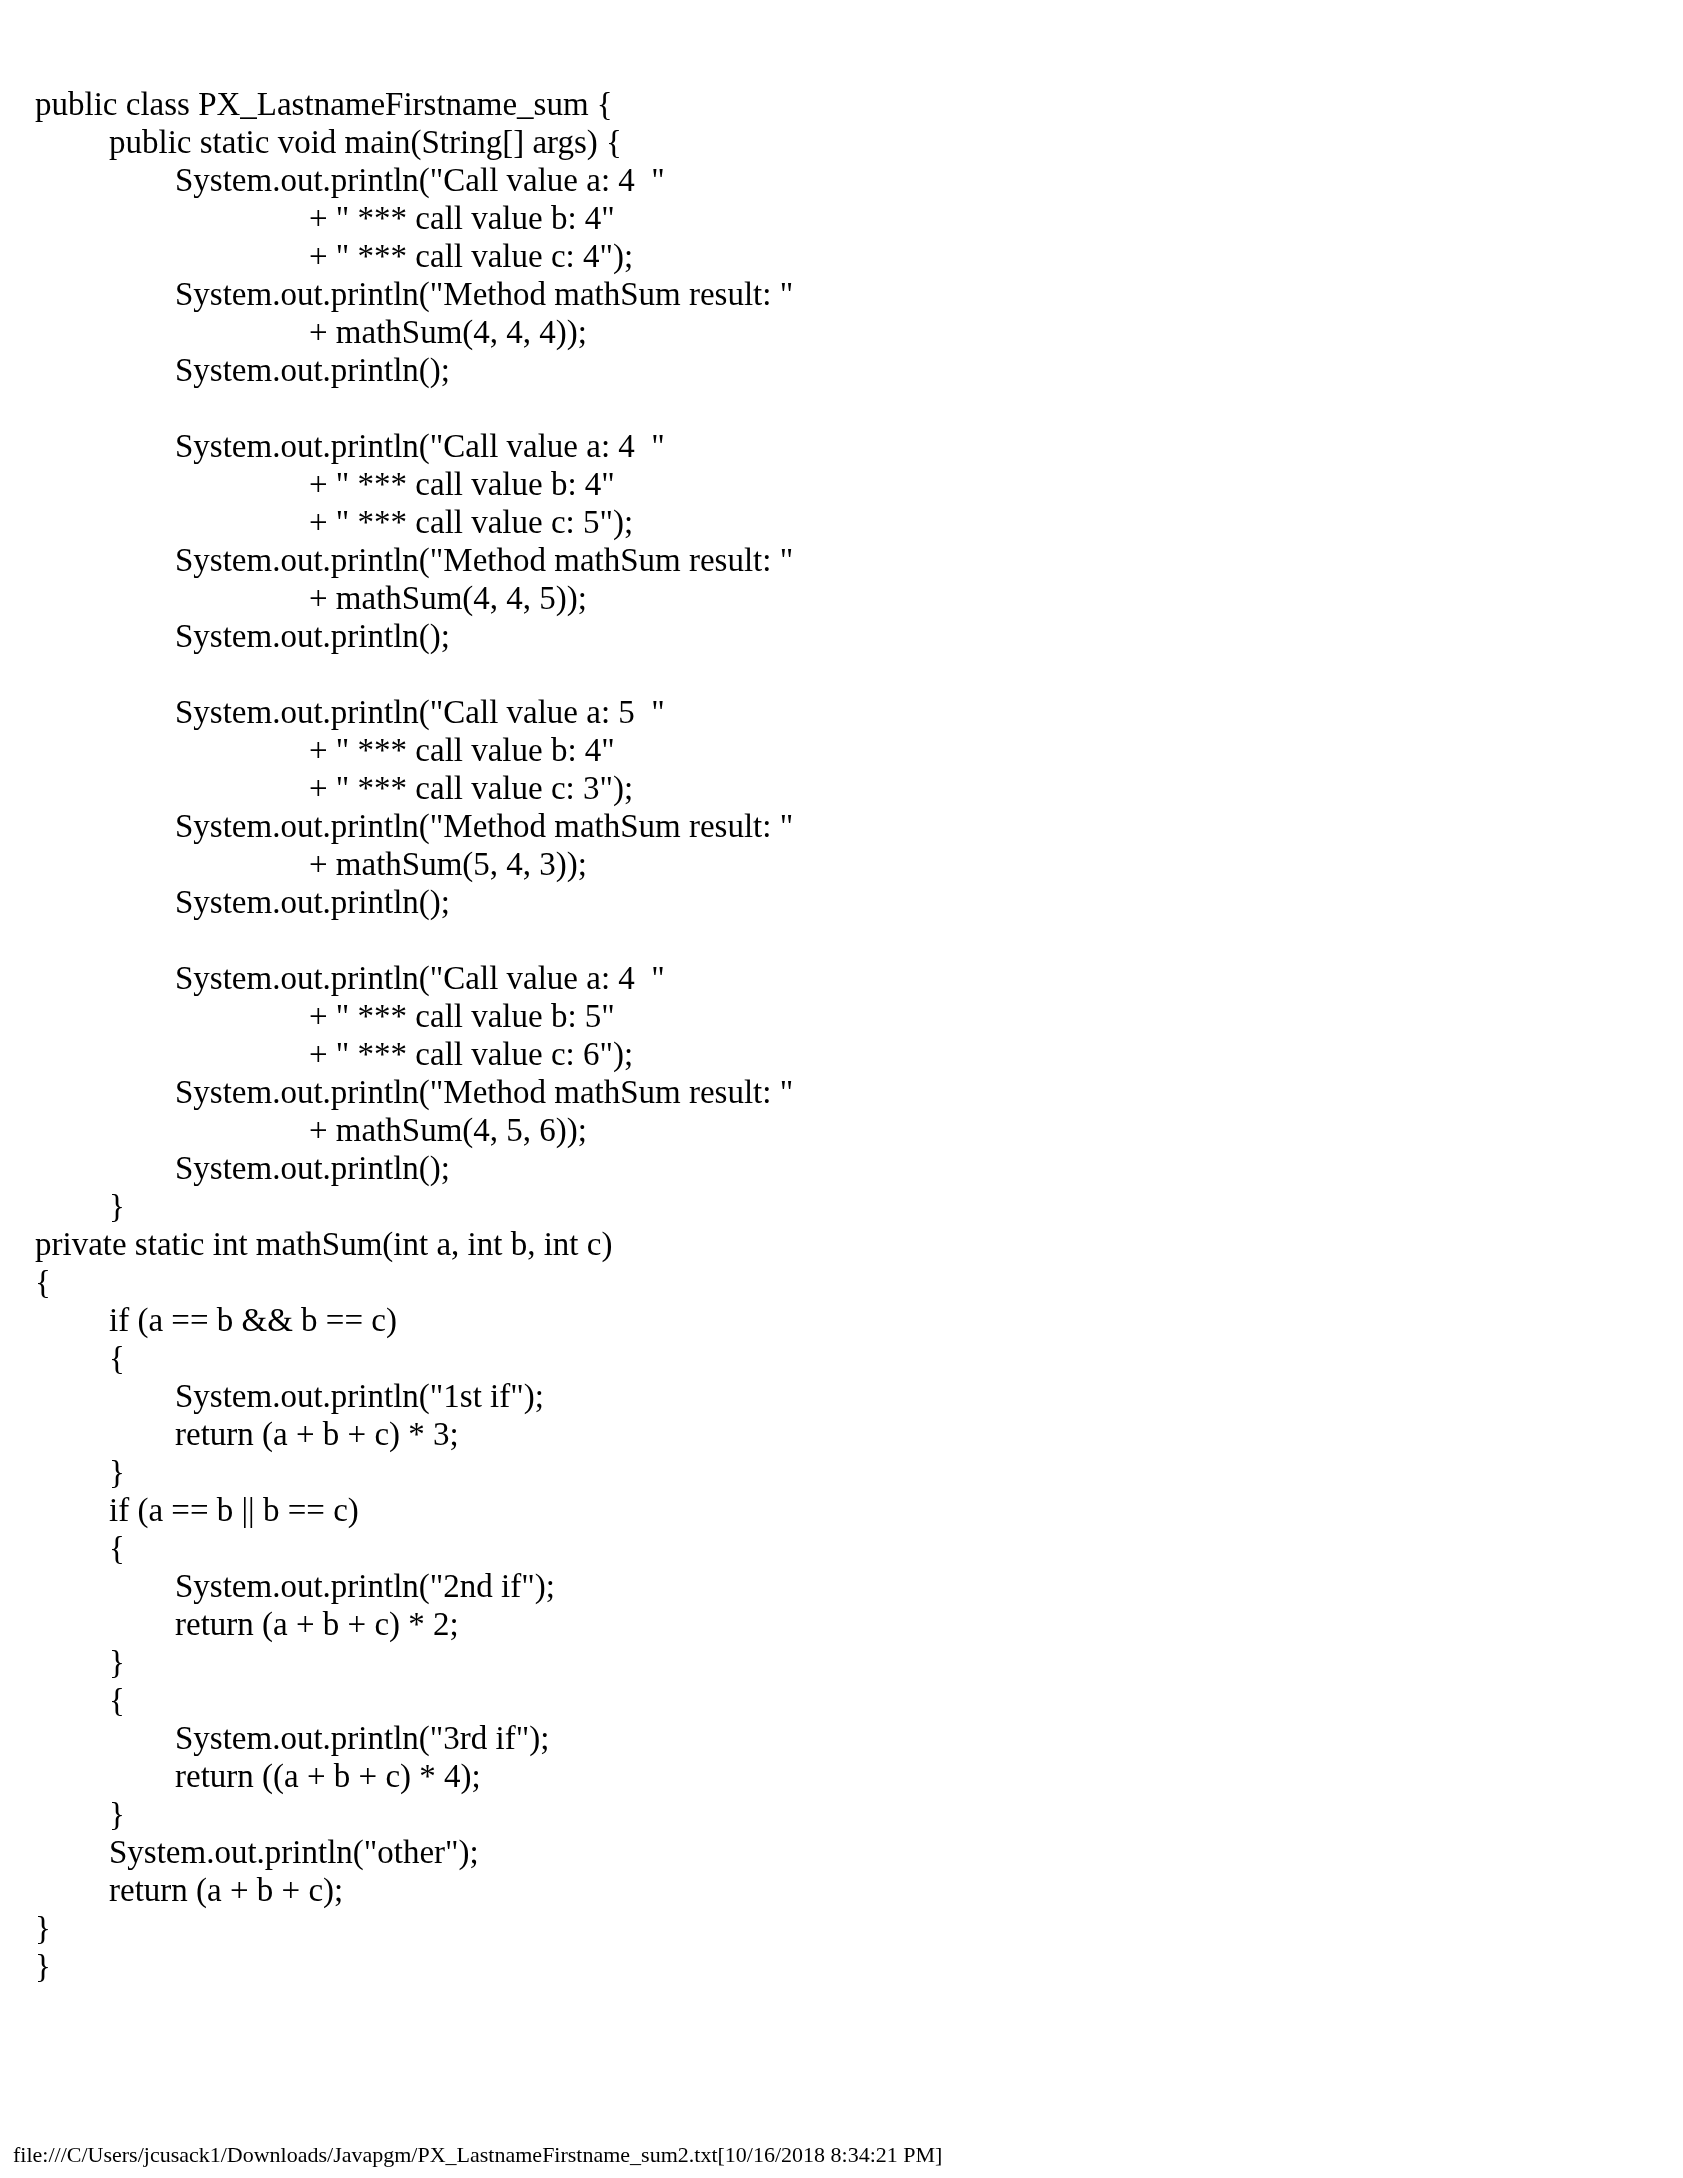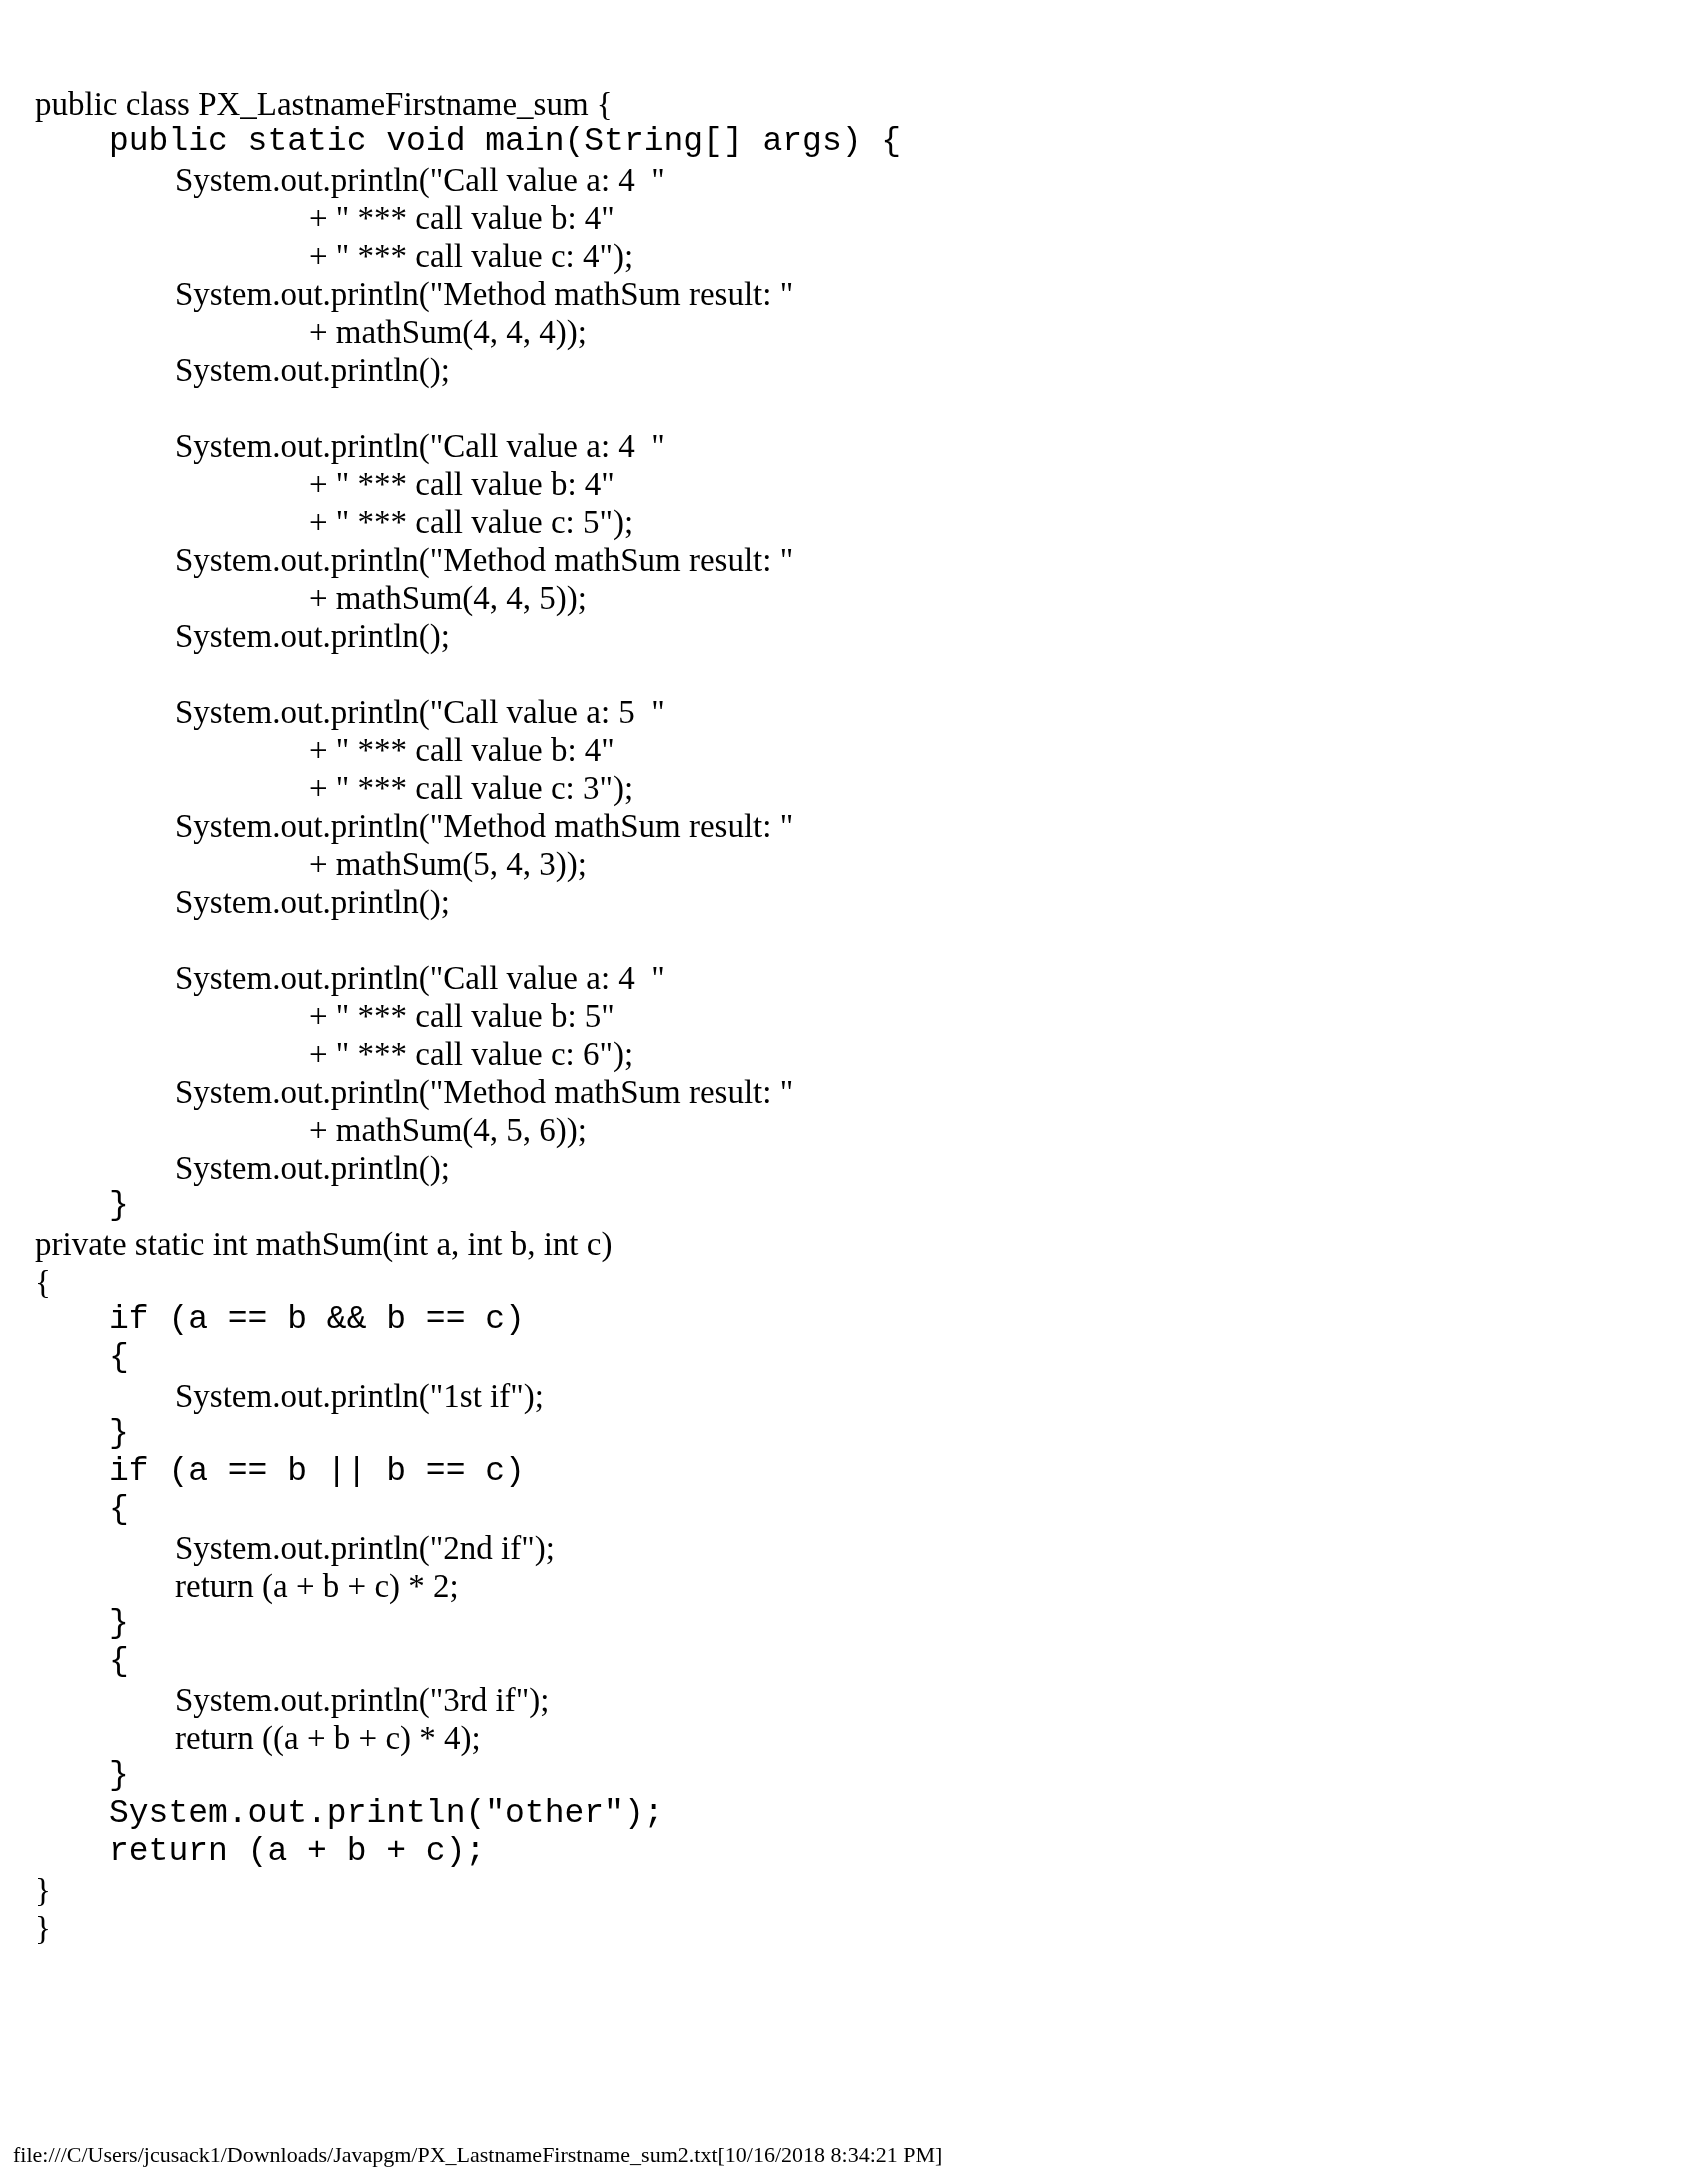--- a/index.html
+++ b/index.html
@@ -30,21 +30,21 @@
     width: 1683px;
     font-size: 33px;
     line-height: 38px;
     color: #000000;
   }
   .line {
     white-space: pre;
     height: 38px;
   }
   .ind0 { padding-left: 35px; }
-  .ind1 { padding-left: 109px; font-family: Liberation Mono, monospace; }
+  .ind1 { padding-left: 109px; }
   .ind2 { padding-left: 175px; }
   .ind4 { padding-left: 309px; }
   #page-footer {
     position: absolute;
     left: 13px;
     top: 2138px;
     font-size: 22px;
     line-height: 34px;
     color: #000000;
     white-space: pre;
@@ -83,20 +83,21 @@
       <div class="line ind4">+ " *** call value c: 6");</div>
       <div class="line ind2">System.out.println("Method mathSum result: "</div>
       <div class="line ind4">+ mathSum(4, 5, 6));</div>
       <div class="line ind2">System.out.println();</div>
       <div class="line ind1">}</div>
       <div class="line ind0">private static int mathSum(int a, int b, int c)</div>
       <div class="line ind0">{</div>
       <div class="line ind1">if (a == b &amp;&amp; b == c)</div>
       <div class="line ind1">{</div>
       <div class="line ind2">System.out.println("1st if");</div>
+      <div class="line ind2">return (a + b + c) * 3;</div>
       <div class="line ind1">}</div>
       <div class="line ind1">if (a == b || b == c)</div>
       <div class="line ind1">{</div>
       <div class="line ind2">System.out.println("2nd if");</div>
       <div class="line ind2">return (a + b + c) * 2;</div>
       <div class="line ind1">}</div>
       <div class="line ind1">{</div>
       <div class="line ind2">System.out.println("3rd if");</div>
       <div class="line ind2">return ((a + b + c) * 4);</div>
       <div class="line ind1">}</div>

